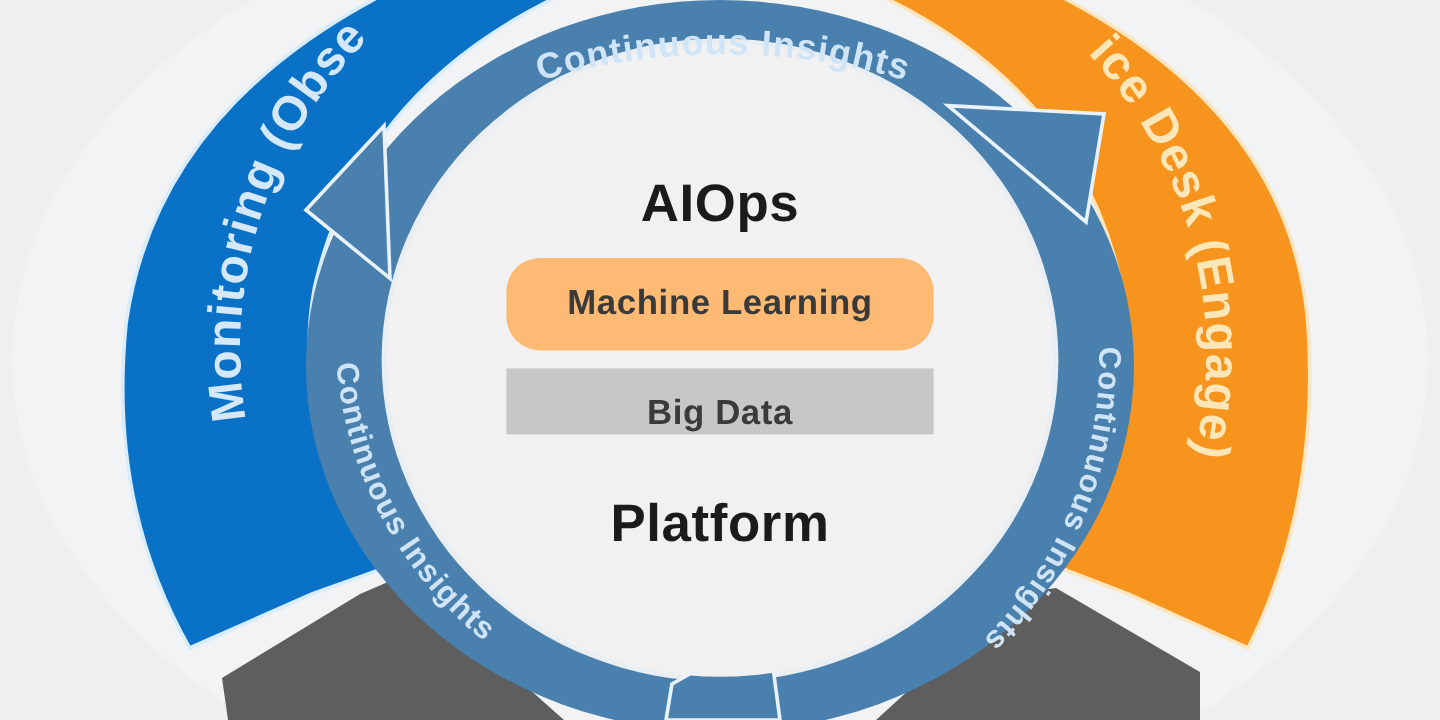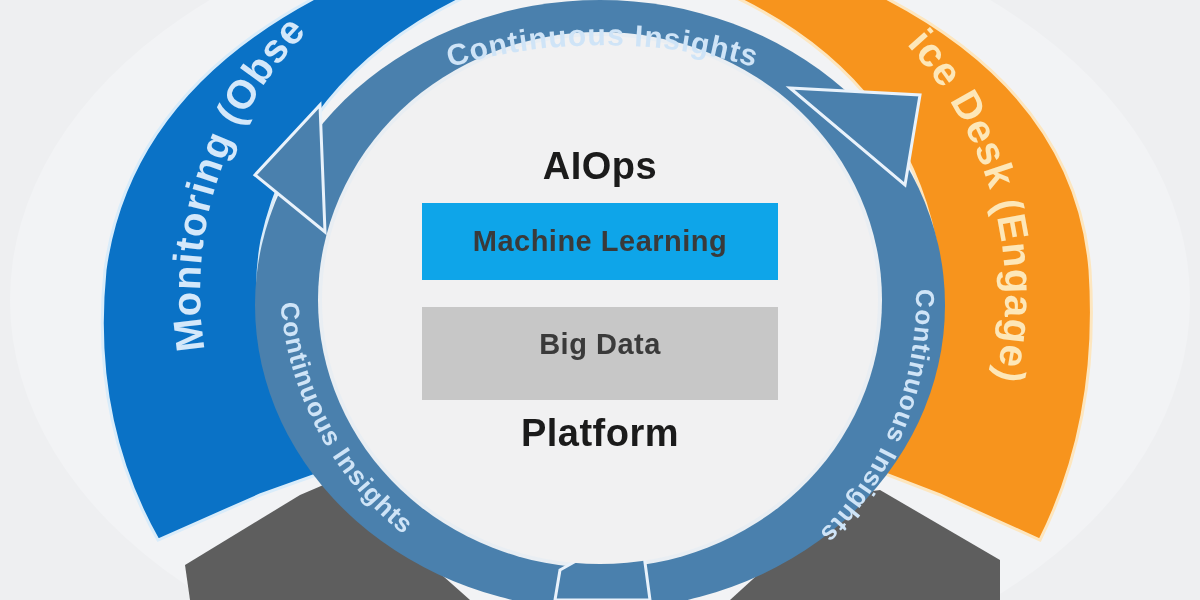--- a/index.html
+++ b/index.html
@@ -1,23 +1,23 @@
 <!DOCTYPE html>
 <html><head>
 <meta charset="utf-8">
 <style>
   html, body { margin:0; padding:0; }
   body { width:1200px; height:600px; overflow:hidden; background:#eeeff1; position:relative; font-family:"Liberation Sans", sans-serif; }
   #diagram { position:absolute; left:0; top:0; width:1200px; height:600px; }
-  .center-title { position:absolute; left:450px; width:300px; text-align:center; font-weight:bold; color:#1b1b1b; font-size:38px; letter-spacing:0.5px; }
+  .center-title { position:absolute; left:450px; width:300px; text-align:center; font-weight:bold; color:#1b1b1b; font-size:44px; letter-spacing:0.5px; }
   #aiops-title { top:145px; }
   #platform-title { top:412px;text-align:center; }
   .layer-box { position:absolute; left:422px; width:356px; background:#c9c9c9; color:#3a3a3a; text-align:center; font-weight:bold; font-size:29px; letter-spacing:0.5px; }
-  #ml-box { top:203px; height:77px; line-height:77px; background:#0ea5e9; }
-  #bd-box { top:307px; height:93px; line-height:75px; background:#c7c7c7; }
+  #ml-box { top:215px; height:77px; line-height:77px; background:#fdba74;border-radius:28px; }
+  #bd-box { top:307px; height:55px; line-height:75px; background:#c7c7c7; }
   .arc-label { font-family:"Liberation Sans", sans-serif; font-weight:bold; }
 </style>
 </head>
 <body>
 
 <svg id="diagram" viewBox="0 0 1200 600" xmlns="http://www.w3.org/2000/svg">
   <defs>
     <path id="topArcPath" d="M 385 95 A 300 160 0 0 1 820 95" fill="none"></path>
     <path id="rightArcPath" d="M 905 215 A 330 330 0 0 1 760 580" fill="none"></path>
     <path id="leftArcPath" d="M 285 215 A 330 330 0 0 0 480 580" fill="none"></path>

